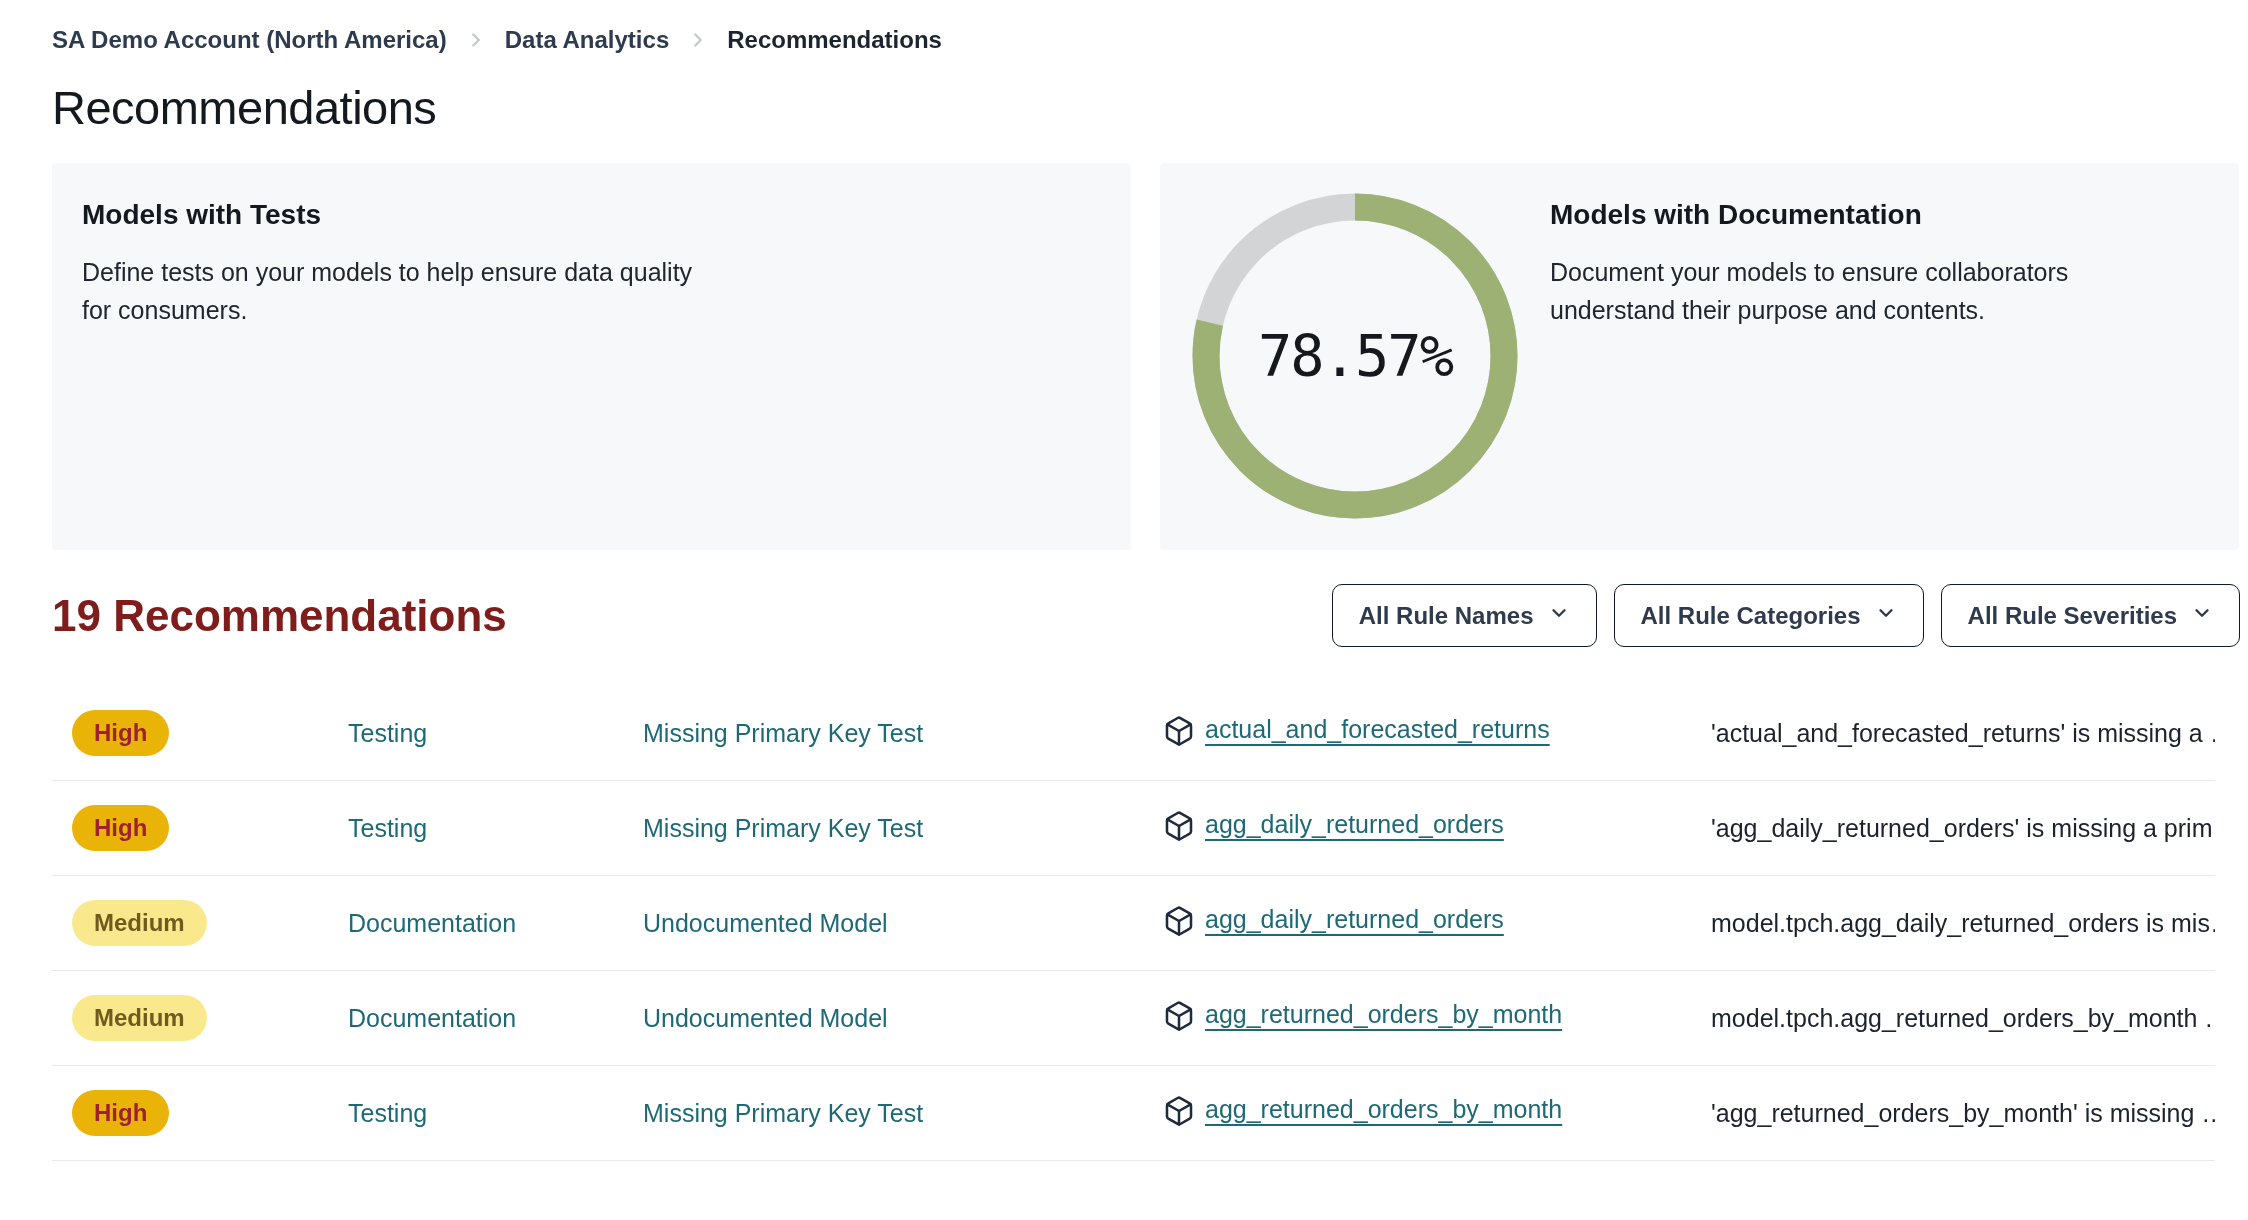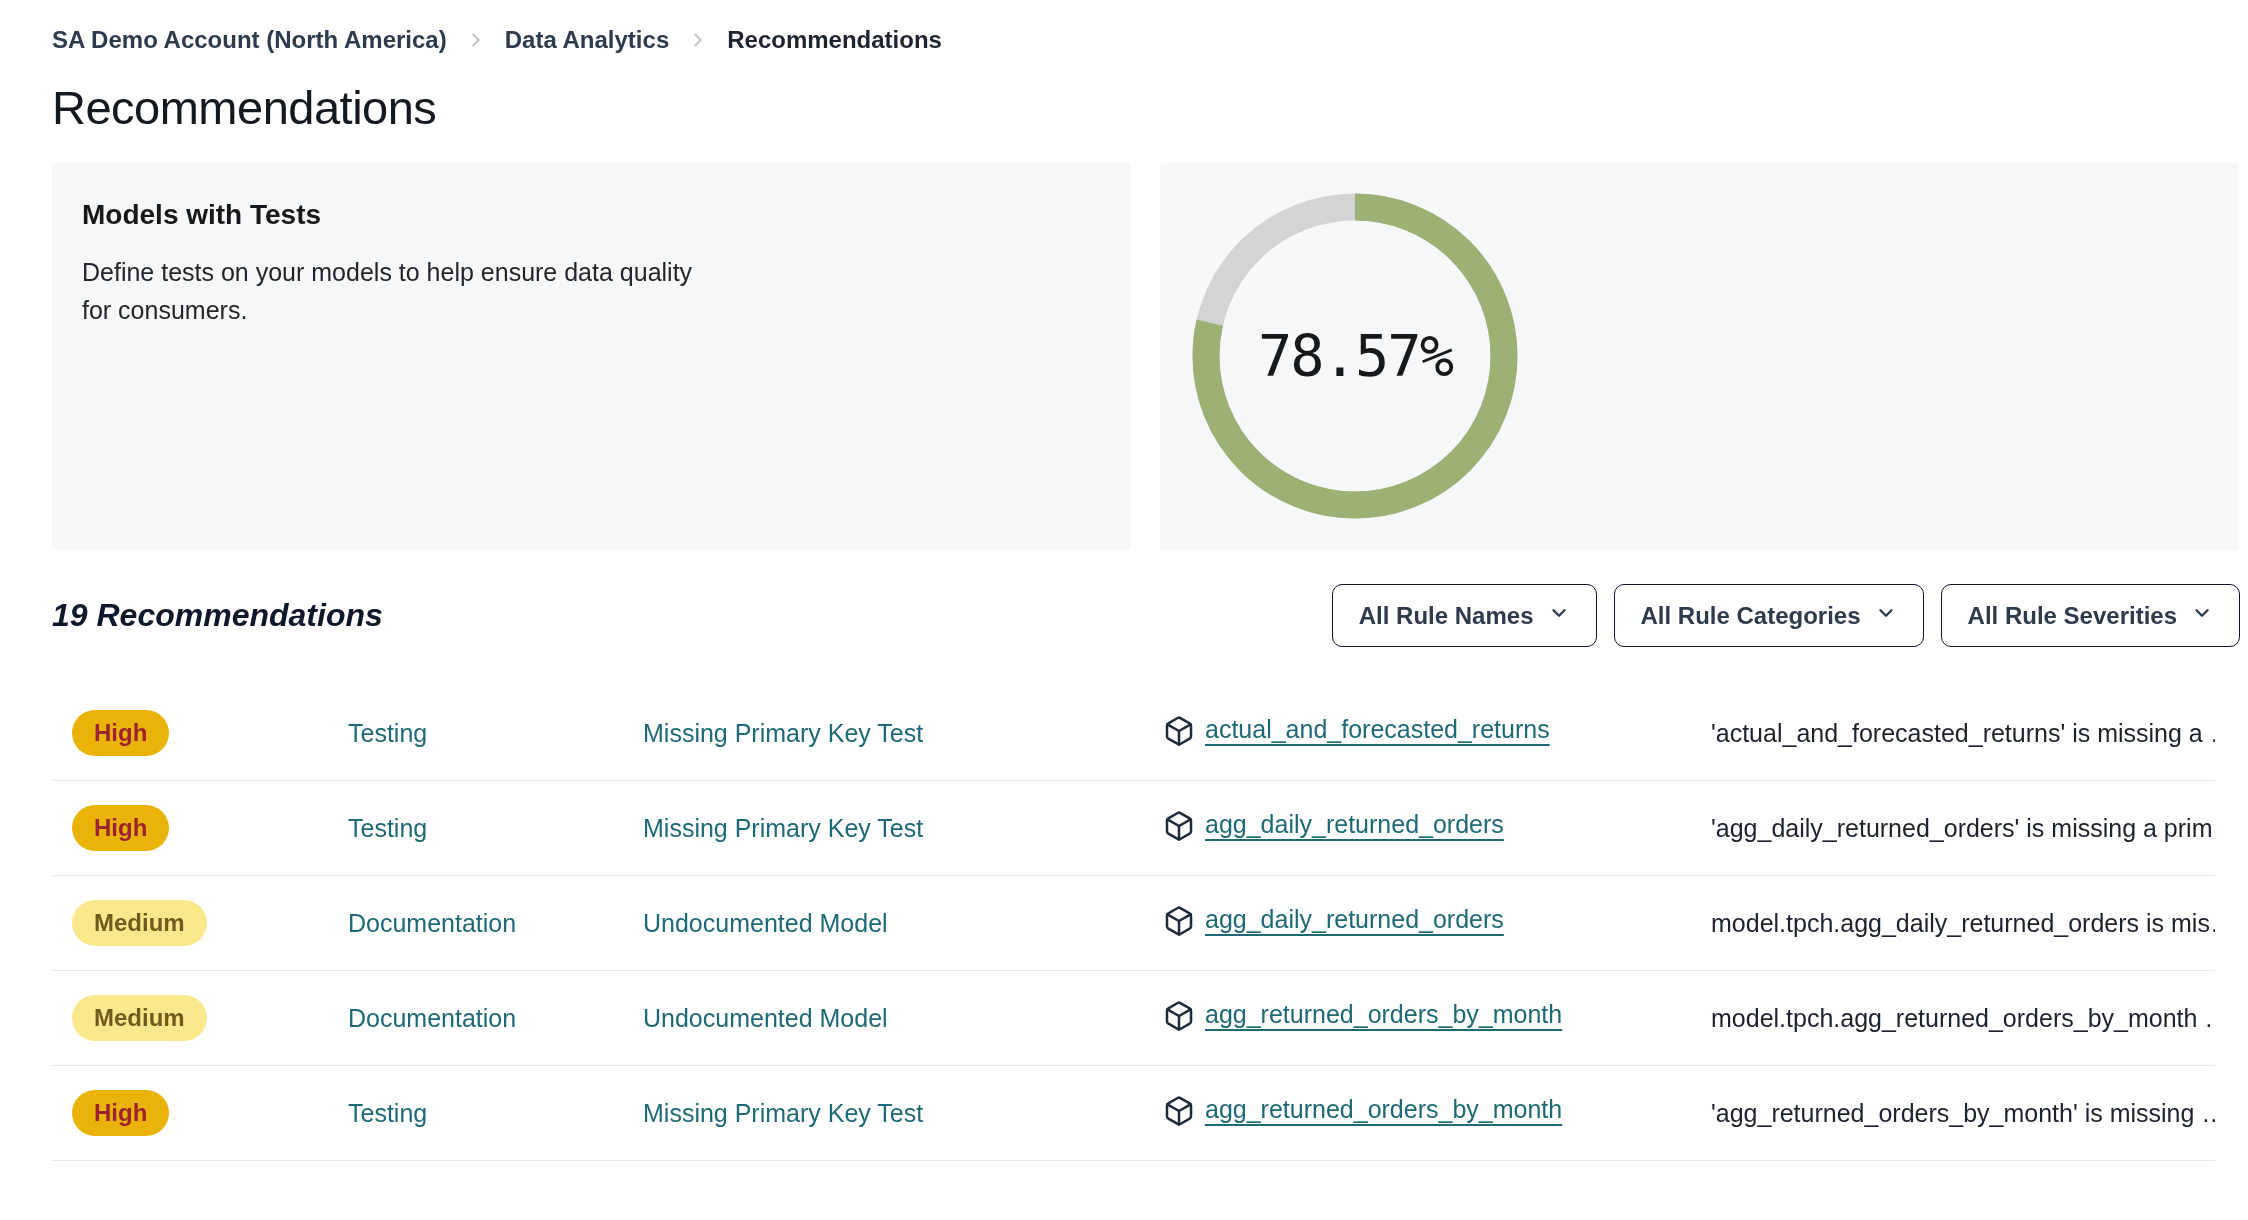--- a/index.html
+++ b/index.html
@@ -22,21 +22,21 @@
   .donut-wrap { position:relative; width:330px; height:330px; margin:28px 0 0 30px; flex:none; }
   .donut-wrap svg { display:block; }
   .donut-label { position:absolute; inset:0; display:flex; align-items:center; justify-content:center;
     font-family:"DejaVu Sans Mono", monospace; font-size:57px; color:#15181d; letter-spacing:-2px; }
   .card-text { margin:36px 30px 0 30px; }
   .card-title { font-size:28px; font-weight:700; color:#14181f; }
   .card-desc { margin-top:22px; font-size:25px; line-height:38px; color:#20262f; max-width:640px; }
 
   
   .list-header { margin-top:34px; width:2188px; display:flex; align-items:center; justify-content:space-between; }
-  .list-heading { font-size:32px; font-weight:600; color:#0f172a;font-style:italic; }
+  .list-heading { font-size:44px; font-weight:600; color:#7f1d1d; }
   .filters { display:flex; gap:17px; }
   .filter-btn { display:flex; align-items:center; gap:14px; height:63px; padding:0 26px;
     background:#ffffff; border:1px solid #0f172a; border-radius:10px;
     font-family:"Liberation Sans", sans-serif; font-size:24px; font-weight:600; color:#2f3a4c; cursor:pointer; }
   .filter-btn svg { flex:none; }
 
   
   .table { margin-top:39px; width:2163px; }
   .t-row { display:grid; grid-template-columns:296px 295px 520px 548px 1fr; align-items:center; }
   .t-head { height:72px; background:#f4f5f7; border-bottom:1px solid #e4e6e8; }
@@ -85,20 +85,24 @@
       </div>
     </div>
 
     <div class="card">
       <div class="donut-wrap">
         <svg width="330" height="330" viewBox="0 0 330 330">
           <circle class="track" cx="165" cy="165" r="149" fill="none" stroke-width="27" stroke="#d2d4d6"></circle>
           <circle class="arc" cx="165" cy="165" r="149" fill="none" stroke-width="27" transform="rotate(-90 165 165)" stroke="#9cb173" stroke-dasharray="735.57 936.19"></circle>
         </svg>
         <div class="donut-label">78.57%</div>
+      </div>
+      <div class="card-text">
+        <div class="card-title">Models with Documentation</div>
+        <div class="card-desc">Document your models to ensure collaborators understand their purpose and contents.</div>
       </div>
     </div>
 
   </div>
 
   <div class="list-header">
     <div class="list-heading">19 Recommendations</div>
     <div class="filters">
       <button class="filter-btn">
         <span>All Rule Names</span>

